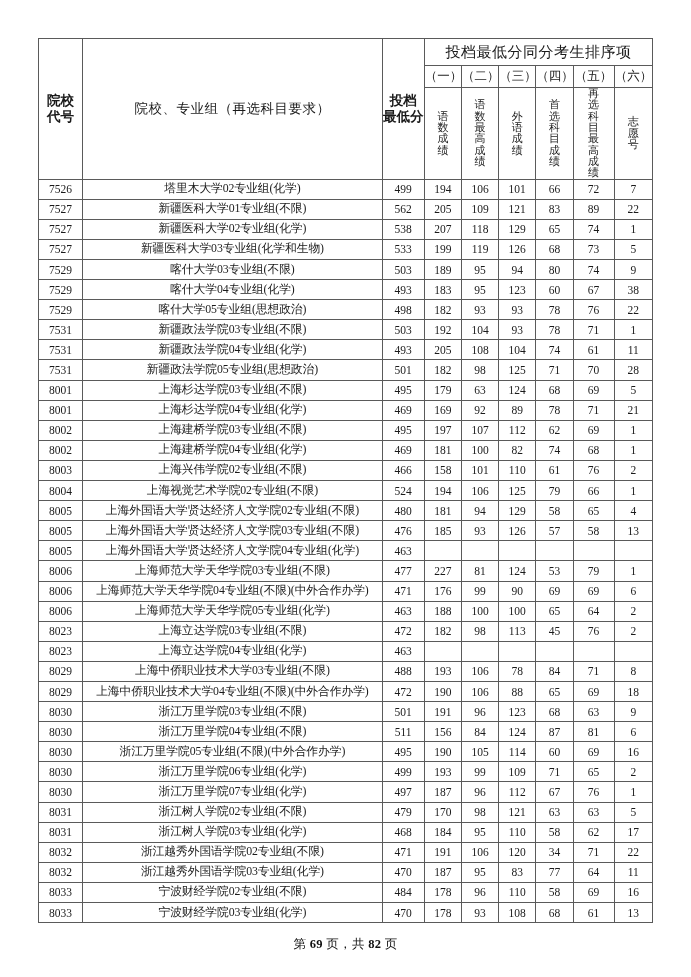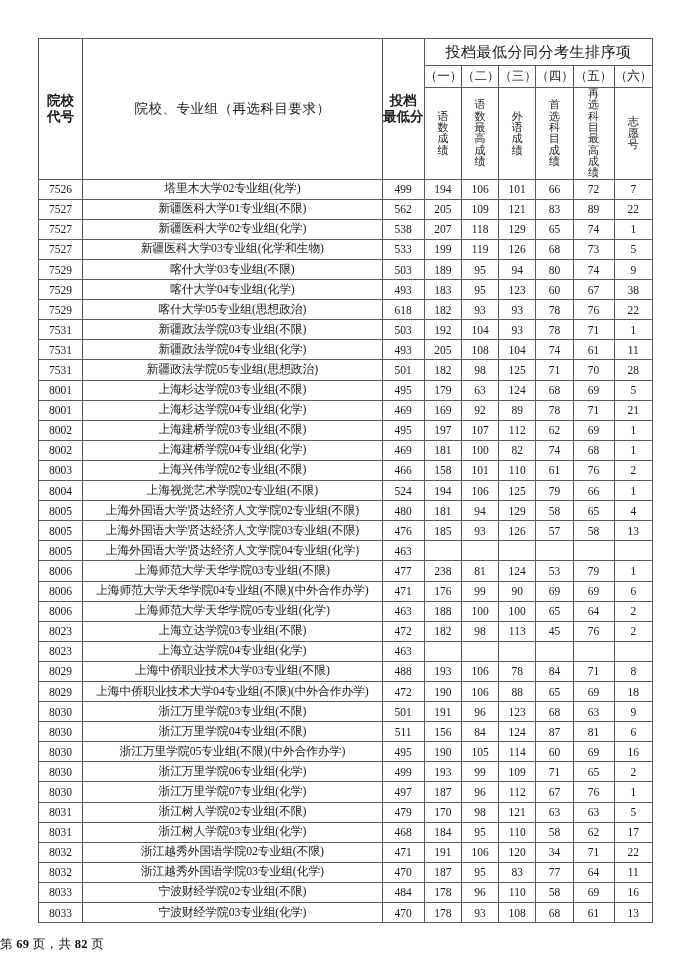--- a/index.html
+++ b/index.html
@@ -104,21 +104,21 @@
     font-size: 11.5px;
     color: #2b2b2b;
   }
 
   
   .footer {
     position: absolute;
     left: 0;
     top: 936px;
     width: 691px;
-    text-align: left;
+    text-align: center;
     font-size: 12.5px;
     color: #111111;
     letter-spacing: 0.3px;
   }
   .footer .pg { font-weight: bold; }
 </style>
 </head>
 <body>
 
 <div class="page">
@@ -230,21 +230,21 @@
           <td class="num">183</td>
           <td class="num">95</td>
           <td class="num">123</td>
           <td class="num">60</td>
           <td class="num">67</td>
           <td class="num">38</td>
         </tr>
         <tr>
           <td class="code">7529</td>
           <td class="name">喀什大学05专业组(思想政治)</td>
-          <td class="num">618</td>
+          <td class="num">498</td>
           <td class="num">182</td>
           <td class="num">93</td>
           <td class="num">93</td>
           <td class="num">78</td>
           <td class="num">76</td>
           <td class="num">22</td>
         </tr>
         <tr>
           <td class="code">7531</td>
           <td class="name">新疆政法学院03专业组(不限)</td>
@@ -374,21 +374,21 @@
           <td class="num"></td>
           <td class="num"></td>
           <td class="num"></td>
           <td class="num"></td>
           <td class="num"></td>
         </tr>
         <tr>
           <td class="code">8006</td>
           <td class="name">上海师范大学天华学院03专业组(不限)</td>
           <td class="num">477</td>
-          <td class="num">238</td>
+          <td class="num">227</td>
           <td class="num">81</td>
           <td class="num">124</td>
           <td class="num">53</td>
           <td class="num">79</td>
           <td class="num">1</td>
         </tr>
         <tr>
           <td class="code">8006</td>
           <td class="name">上海师范大学天华学院04专业组(不限)(中外合作办学)</td>
           <td class="num">471</td>

